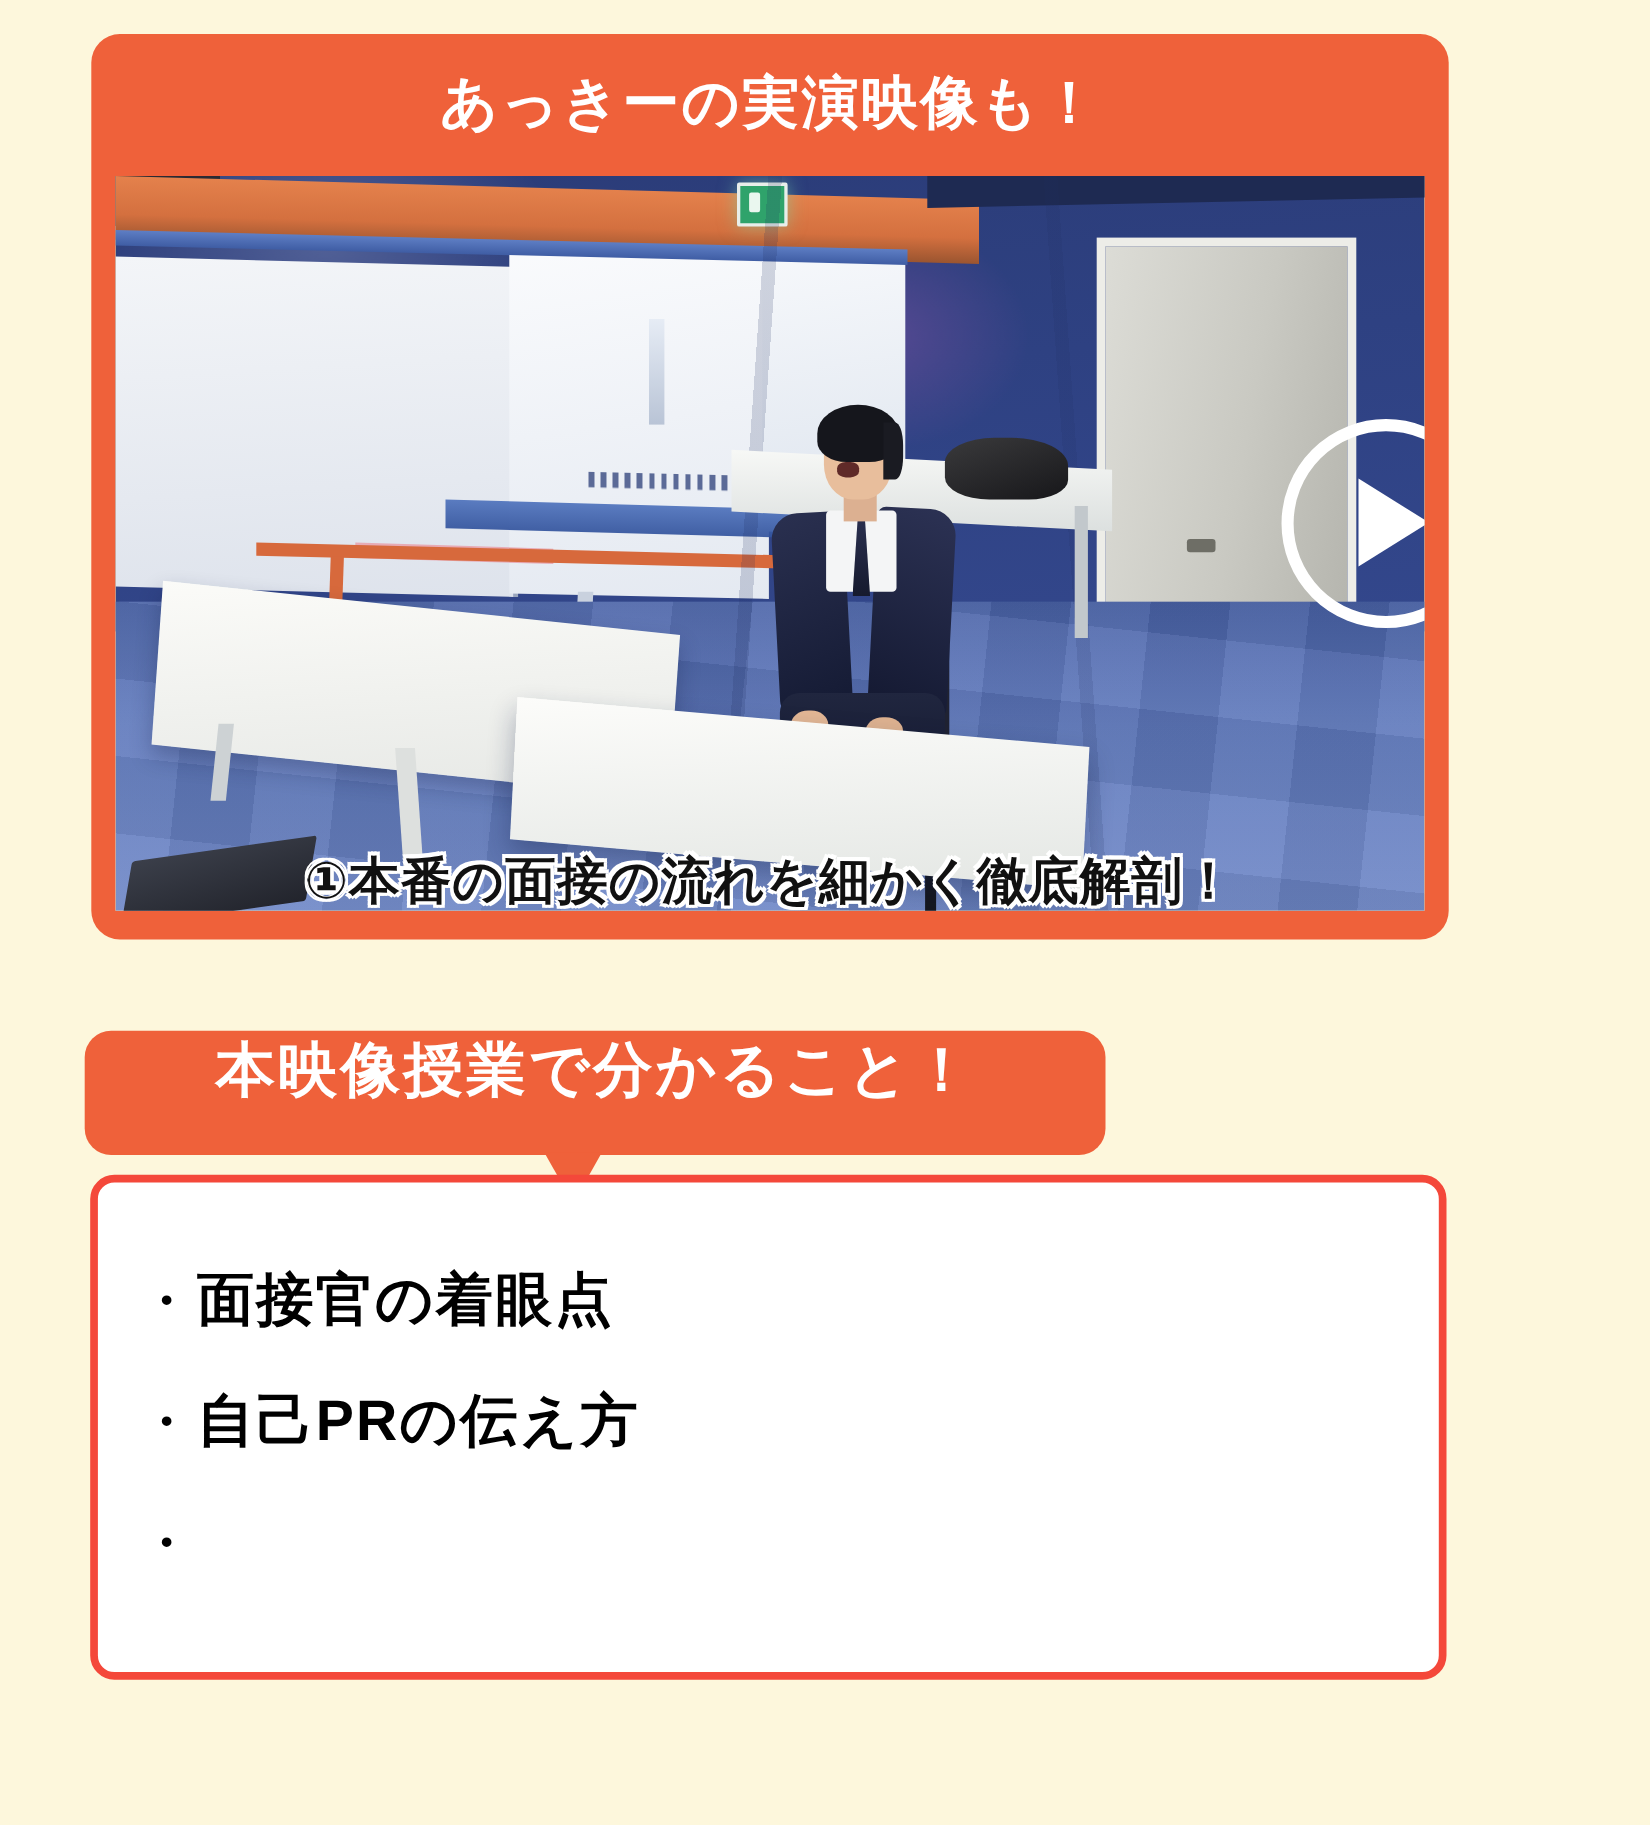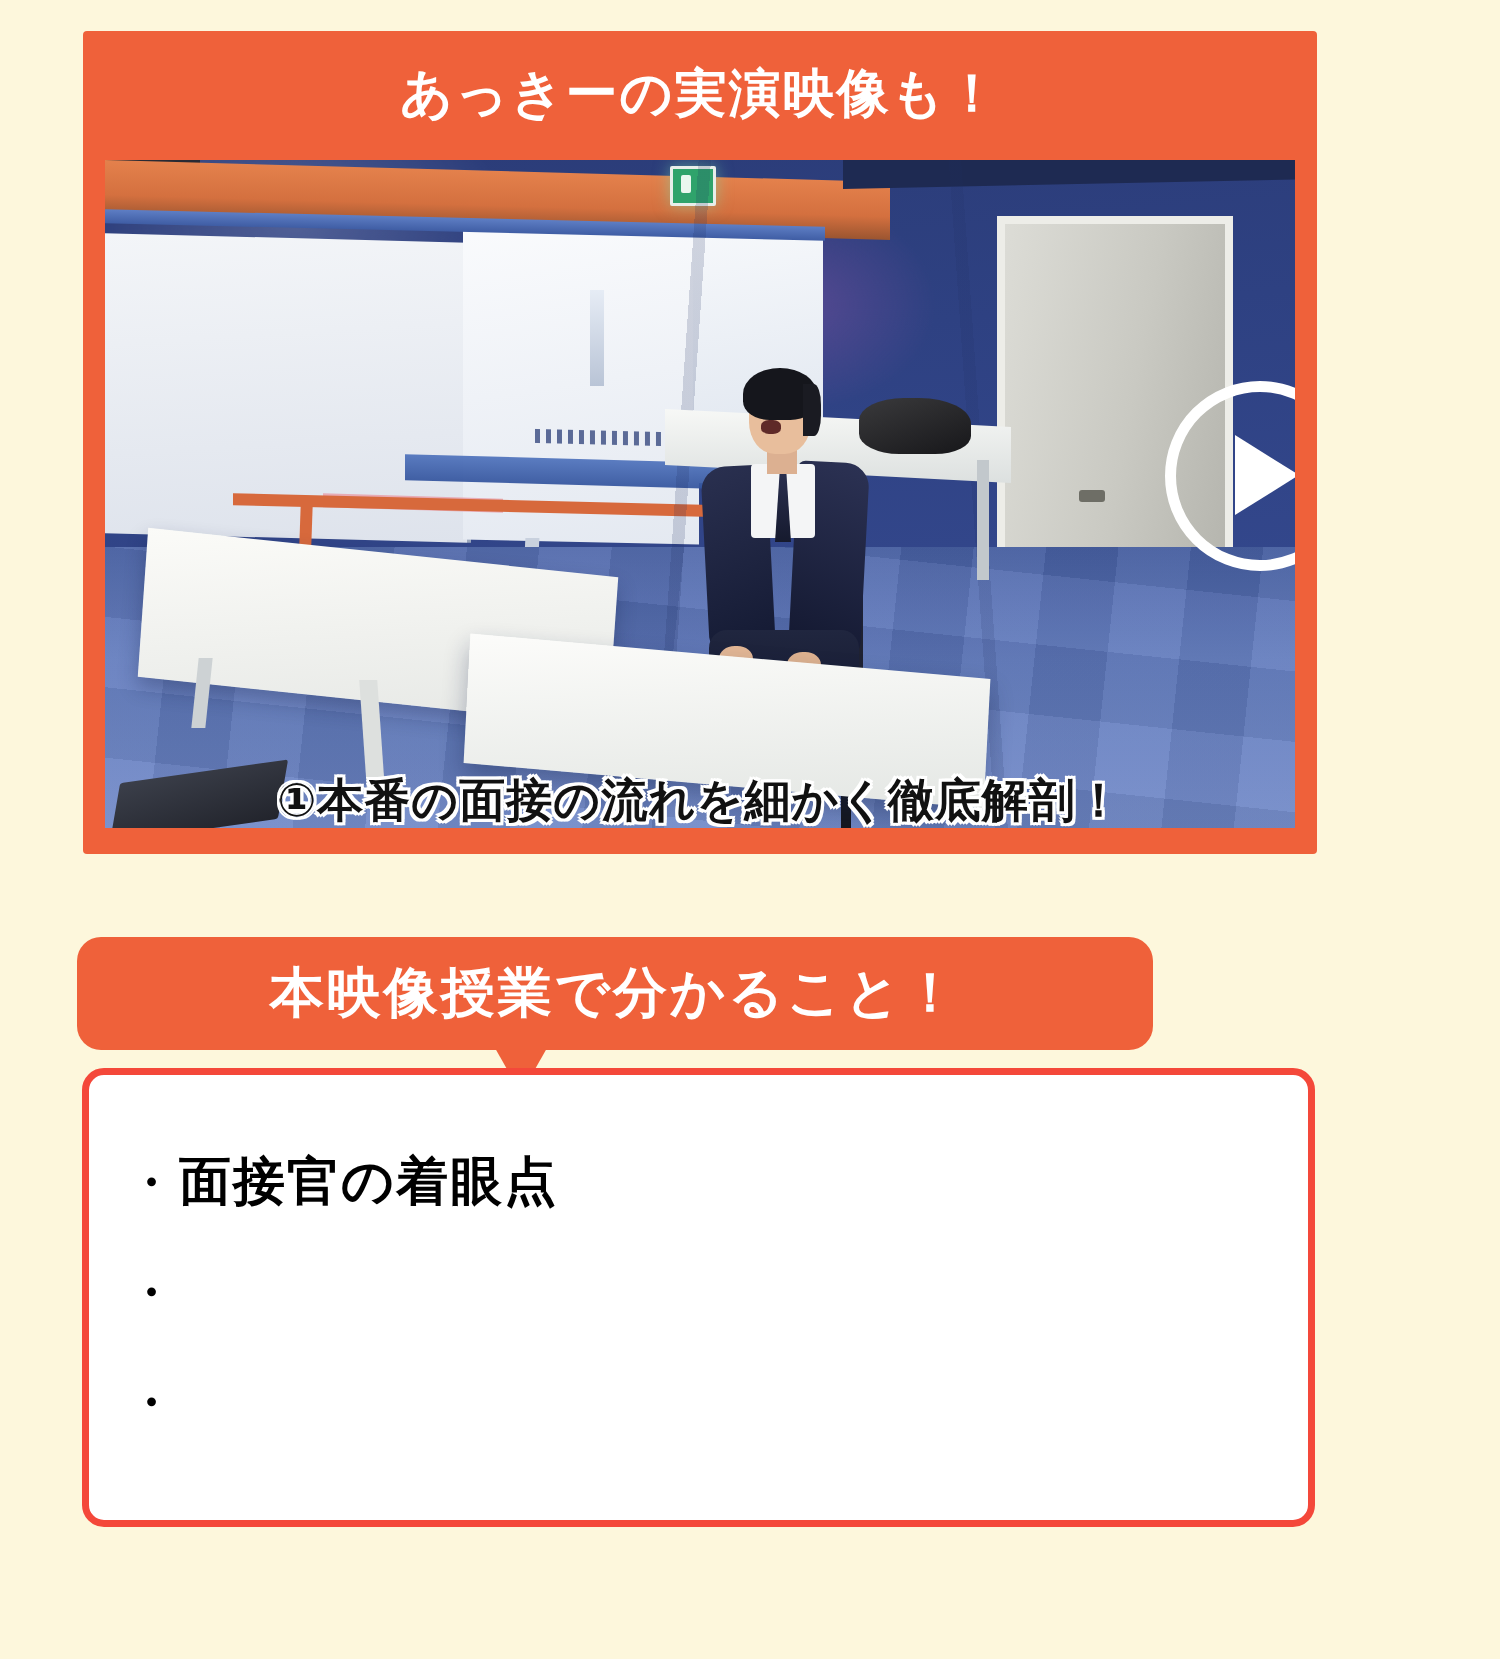--- a/index.html
+++ b/index.html
@@ -10,21 +10,21 @@
     overflow:hidden;
     position:relative;
   }
 
   
   .video-card{
     position:absolute;
     left:83px;top:31px;
     width:1234px;height:823px;
     background:#EF613A;
-    border-radius:4px;
+    border-radius:26px;
     box-sizing:border-box;
   }
   .video-card-title{
     position:absolute;
     left:0;top:0;
     width:100%;height:125px;
     display:flex;align-items:center;justify-content:center;
     color:#FFFFFF;
     font-size:52px;
     font-weight:bold;
@@ -286,24 +286,24 @@
   .play-tri{
     position:absolute;left:70px;top:54px;width:0;height:0;
     border-left:64px solid #FFFFFF;
     border-top:40px solid transparent;
     border-bottom:40px solid transparent;
   }
 
   
   .bubble{
     position:absolute;left:77px;top:937px;
-    width:1076px;height:113px;
+    width:928px;height:113px;
     background:#EF613A;
     border-radius:24px;
-    display:flex;align-items:center;justify-content:center;
+    display:flex;align-items:flex-start;justify-content:center;
   }
   .bubble-label{
     color:#FFFFFF;font-size:54px;font-weight:bold;letter-spacing:3px;
     white-space:nowrap;
   }
   .bubble-tail{
     position:absolute;left:495px;top:1048px;
     width:0;height:0;
     border-left:26px solid transparent;
     border-right:26px solid transparent;
@@ -411,17 +411,18 @@
 </div>
 <div class="bubble-tail"></div>
 
 <div class="list-box">
   <div class="list-item">
     <span class="list-bullet">・</span>
     <span class="list-text">面接官の着眼点</span>
   </div>
   <div class="list-item">
     <span class="list-bullet">・</span>
+    <span class="list-text">自己PRの伝え方</span>
   </div>
   <div class="list-item">
     <span class="list-bullet">・</span>
   </div>
 </div>
 
 </body></html>

